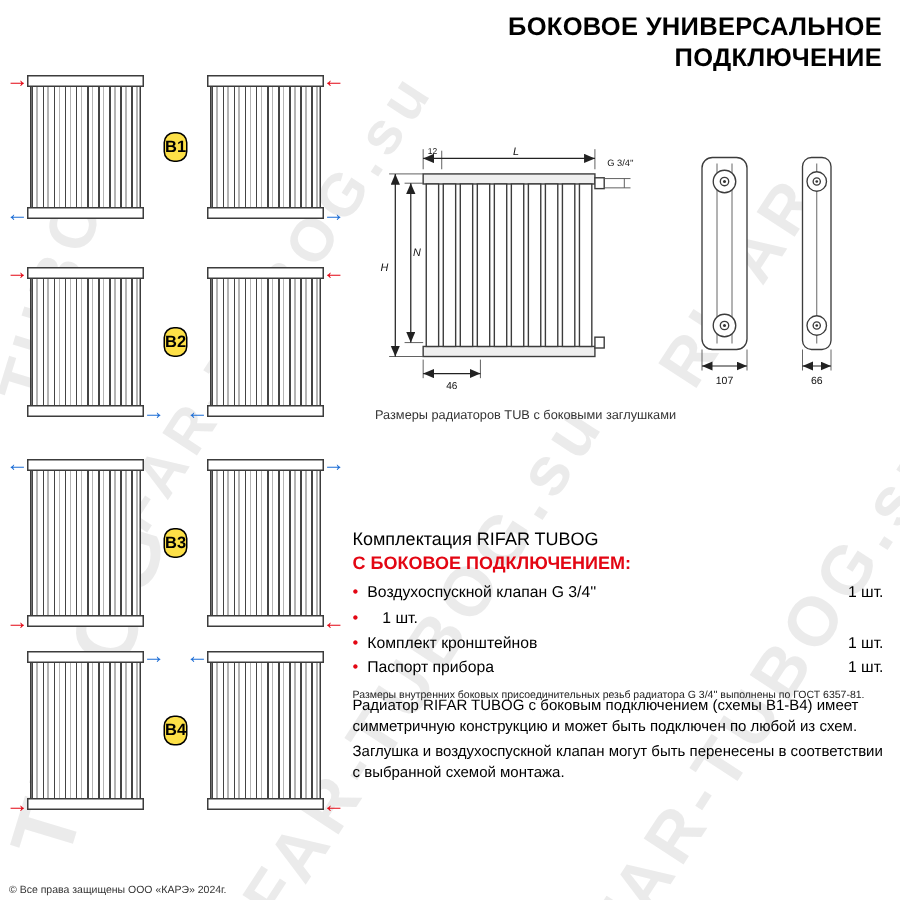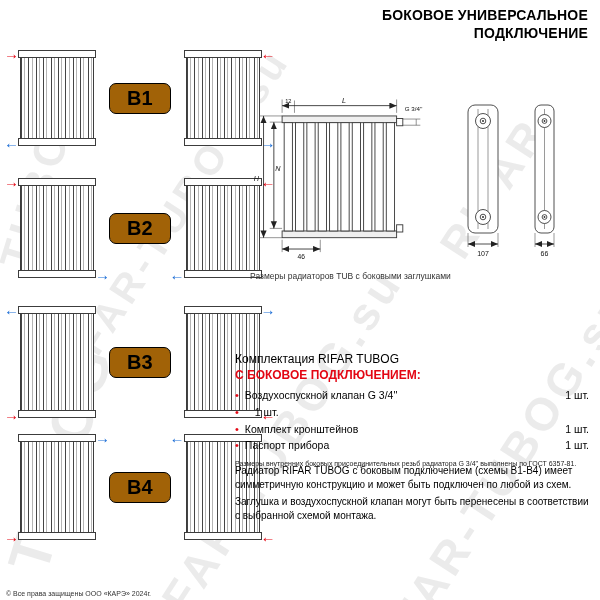--- a/index.html
+++ b/index.html
@@ -17,42 +17,42 @@
   .wm1 { left:-6px;  top:560px; font-size:58px; transform:rotate(-73deg); }
   .wm2 { left:120px; top:640px; font-size:46px; transform:rotate(-57deg); }
   .wm3 { left:350px; top:660px; font-size:46px; transform:rotate(-57deg); }
   .wm4 { left:430px; top:240px; font-size:44px; transform:rotate(-57deg); }
   .wm5 { left:-10px; top:260px; font-size:44px; transform:rotate(-73deg); }
   .wm6 { left:40px;  top:380px; font-size:40px; transform:rotate(-57deg); }
 
   
   .title {
     position:absolute; top:7px; right:12px; text-align:right;
-    font-weight:800; font-size:14px; line-height:1.25; letter-spacing:0.2px;
+    font-weight:800; font-size:17px; line-height:1.25; letter-spacing:0.2px;
   }
 
   
   .scheme { position:absolute; left:20px; display:flex; align-items:center; gap:15px; }
   .rad {
     position:relative; width:74px; border:1px solid #3c3c3c;
     background:repeating-linear-gradient(90deg,#444 0 1px,#fff 1px 3.2px,#b5b5b5 3.2px 4.2px,#fff 4.2px 7.4px);
   }
   .rad::before,.rad::after {
     content:""; position:absolute; left:-3px; right:-3px; height:6px;
     background:#fff; border:1px solid #3c3c3c;
   }
   .rad::before { top:-1px; } .rad::after { bottom:-1px; }
   .arr { position:absolute; font-size:15px; font-weight:700; line-height:1; }
   .tl { left:-17px; top:-5px; }   .bl { left:-17px; bottom:-5px; }
   .tr { right:-17px; top:-5px; }  .br { right:-17px; bottom:-5px; }
   .red  { color:#e30613; }
   .blue { color:#1f6fd6; }
   .scheme-label {
-    border:1.5px solid #000; border-radius:7px; padding:3px 17px;
-    font-weight:700; font-size:20px; background:#a16207; z-index:1;
+    border:1.5px solid #000; border-radius:7px; padding:3px 0;
+    font-weight:700; font-size:11px; background:#fde047; z-index:1;
   }
 
   
   .front-svg { position:absolute; left:246px; top:94px; }
   .side-svg  { position:absolute; left:438px; top:97px; }
   svg text { font-family:"Liberation Sans","DejaVu Sans",sans-serif; fill:#111; }
   .dim  { stroke:#222; stroke-width:0.8; fill:none; }
   .ext  { stroke:#555; stroke-width:0.6; fill:none; }
   .bodyline { stroke:#3c3c3c; stroke-width:0.9; fill:#fff; }
   .fillc { fill:#efefef; }

